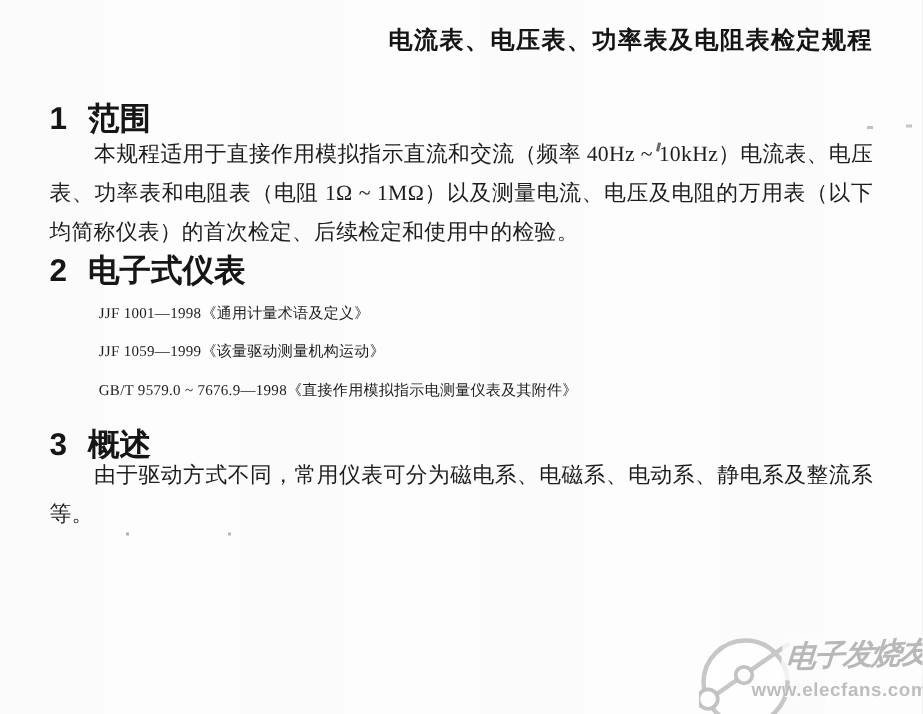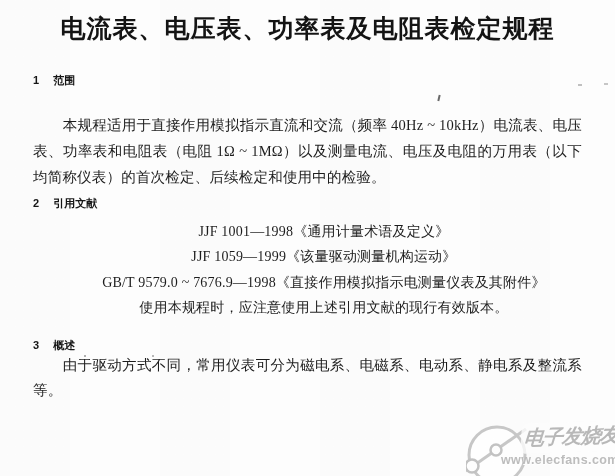--- a/index.html
+++ b/index.html
@@ -12,48 +12,48 @@
       #fdfdfd;
     overflow:hidden;
     font-family:"Liberation Serif", serif;
     color:#1d1d1d;
   }
   .content{padding:14px 33px 0 33px;}
   .doc-title{
     margin:0;
     font-family:"Liberation Sans", sans-serif;
     font-weight:bold;
-    font-size:25px;
+    font-size:16px;
     line-height:28px;
-    text-align:center;
+    text-align:right;
     letter-spacing:1px;
     color:#141414;
   }
   .sec-heading{
     font-family:"Liberation Sans", sans-serif;
     font-weight:bold;
-    font-size:11px;
+    font-size:21px;
     line-height:16px;
     color:#161616;
   }
   .sec-heading .sec-num{display:inline-block;margin-right:14px;}
   .h1{margin-top:30px;}
   .h2{margin-top:5px;}
   .h3{margin-top:16px;}
   .body-par{
     margin:0;
     font-size:14.5px;
     line-height:26px;
     text-align:justify;
     text-indent:2.05em;
     letter-spacing:0.2px;
   }
-  .sec1-p1{margin-top:24px;}
+  .sec1-p1{margin-top:2px;}
   .refs{margin-top:8px; padding-left:2.05em;}
-  .ref-line{font-size:14px; line-height:25.4px; letter-spacing:0.2px; white-space:nowrap;text-align:center;}
+  .ref-line{font-size:10px; line-height:25.4px; letter-spacing:0.2px; white-space:nowrap;}
   .ref-title-bold{font-weight:normal;}
   .ov-par{line-height:25.4px;}
   .ov-p1{margin-top:5px;}
 
   
   .wm-logo{position:absolute; left:466px; top:424px; width:62px; height:62px;}
   .wm-brand{
     position:absolute; left:521px; top:422px;
     font-family:"Liberation Serif", serif;
     font-style:italic; font-weight:bold;
@@ -88,27 +88,26 @@
   <div class="content">
 
     <h1 class="doc-title">电流表、电压表、功率表及电阻表检定规程</h1>
 
     <div class="sec-heading h1">
       <span class="sec-num">1</span><span>范围</span>
     </div>
     <p class="body-par sec1-p1">本规程适用于直接作用模拟指示直流和交流（频率 40Hz ~ 10kHz）电流表、电压表、功率表和电阻表（电阻 1Ω ~ 1MΩ）以及测量电流、电压及电阻的万用表（以下均简称仪表）的首次检定、后续检定和使用中的检验。</p>
 
     <div class="sec-heading h2">
-      <span class="sec-num">2</span><span>引用文献</span>
+      <span class="sec-num">2</span><span>电子式仪表</span>
     </div>
     <div class="refs">
       <div class="ref-line"><span>JJF 1001—1998</span><span>《通用计量术语及定义》</span></div>
       <div class="ref-line"><span>JJF 1059—1999</span><span>《该量驱动测量机构运动》</span></div>
       <div class="ref-line"><span>GB/T 9579.0 ~ 7676.9—1998</span><span class="ref-title-bold">《直接作用模拟指示电测量仪表及其附件》</span></div>
-      <div class="ref-line">使用本规程时，应注意使用上述引用文献的现行有效版本。</div>
     </div>
 
     <div class="sec-heading h3">
       <span class="sec-num">3</span><span>概述</span>
     </div>
     <p class="body-par ov-par">由于驱动方式不同，常用仪表可分为磁电系、电磁系、电动系、静电系及整流系等。</p>
 
   </div>
 
   <svg class="wm-logo" viewBox="0 0 62 62">

